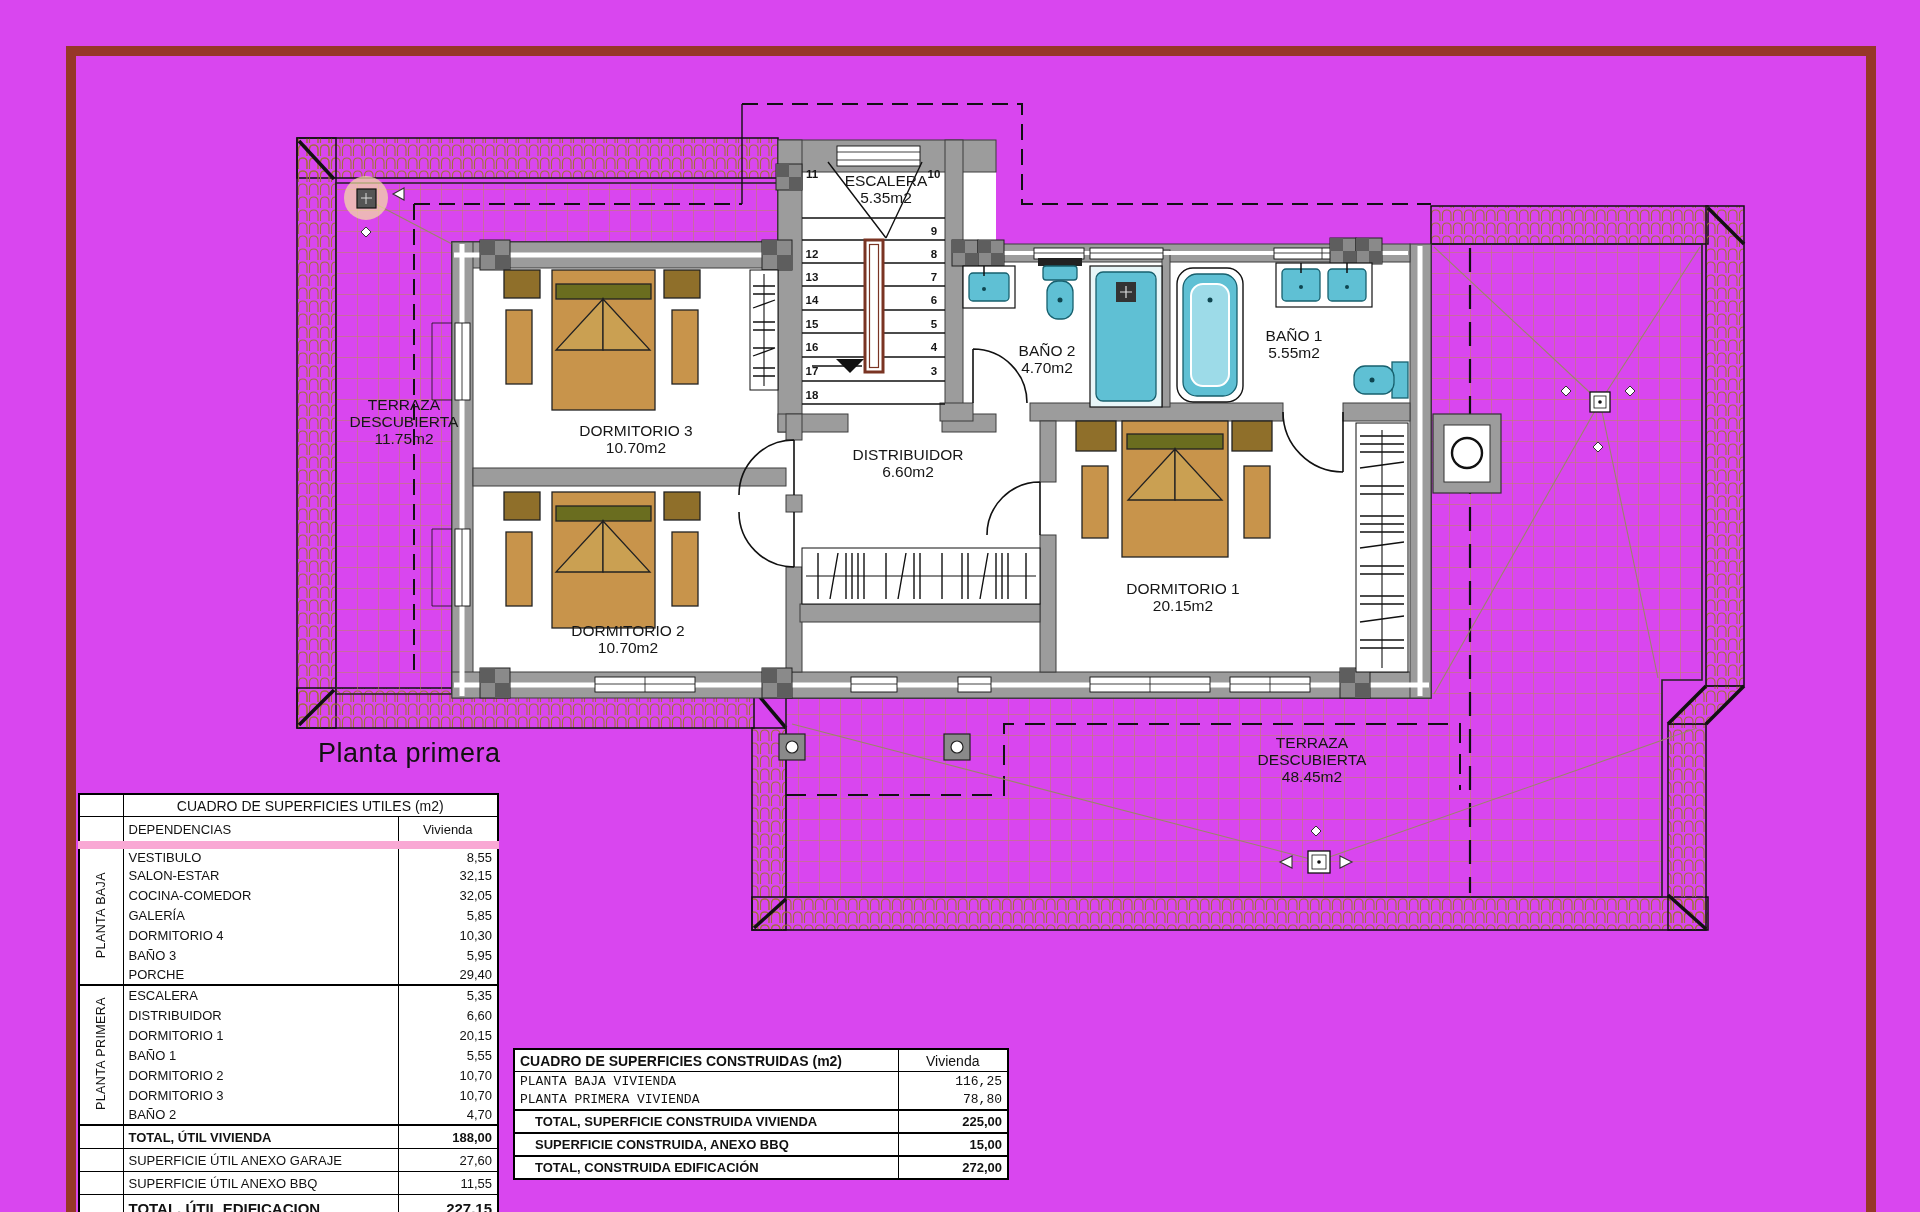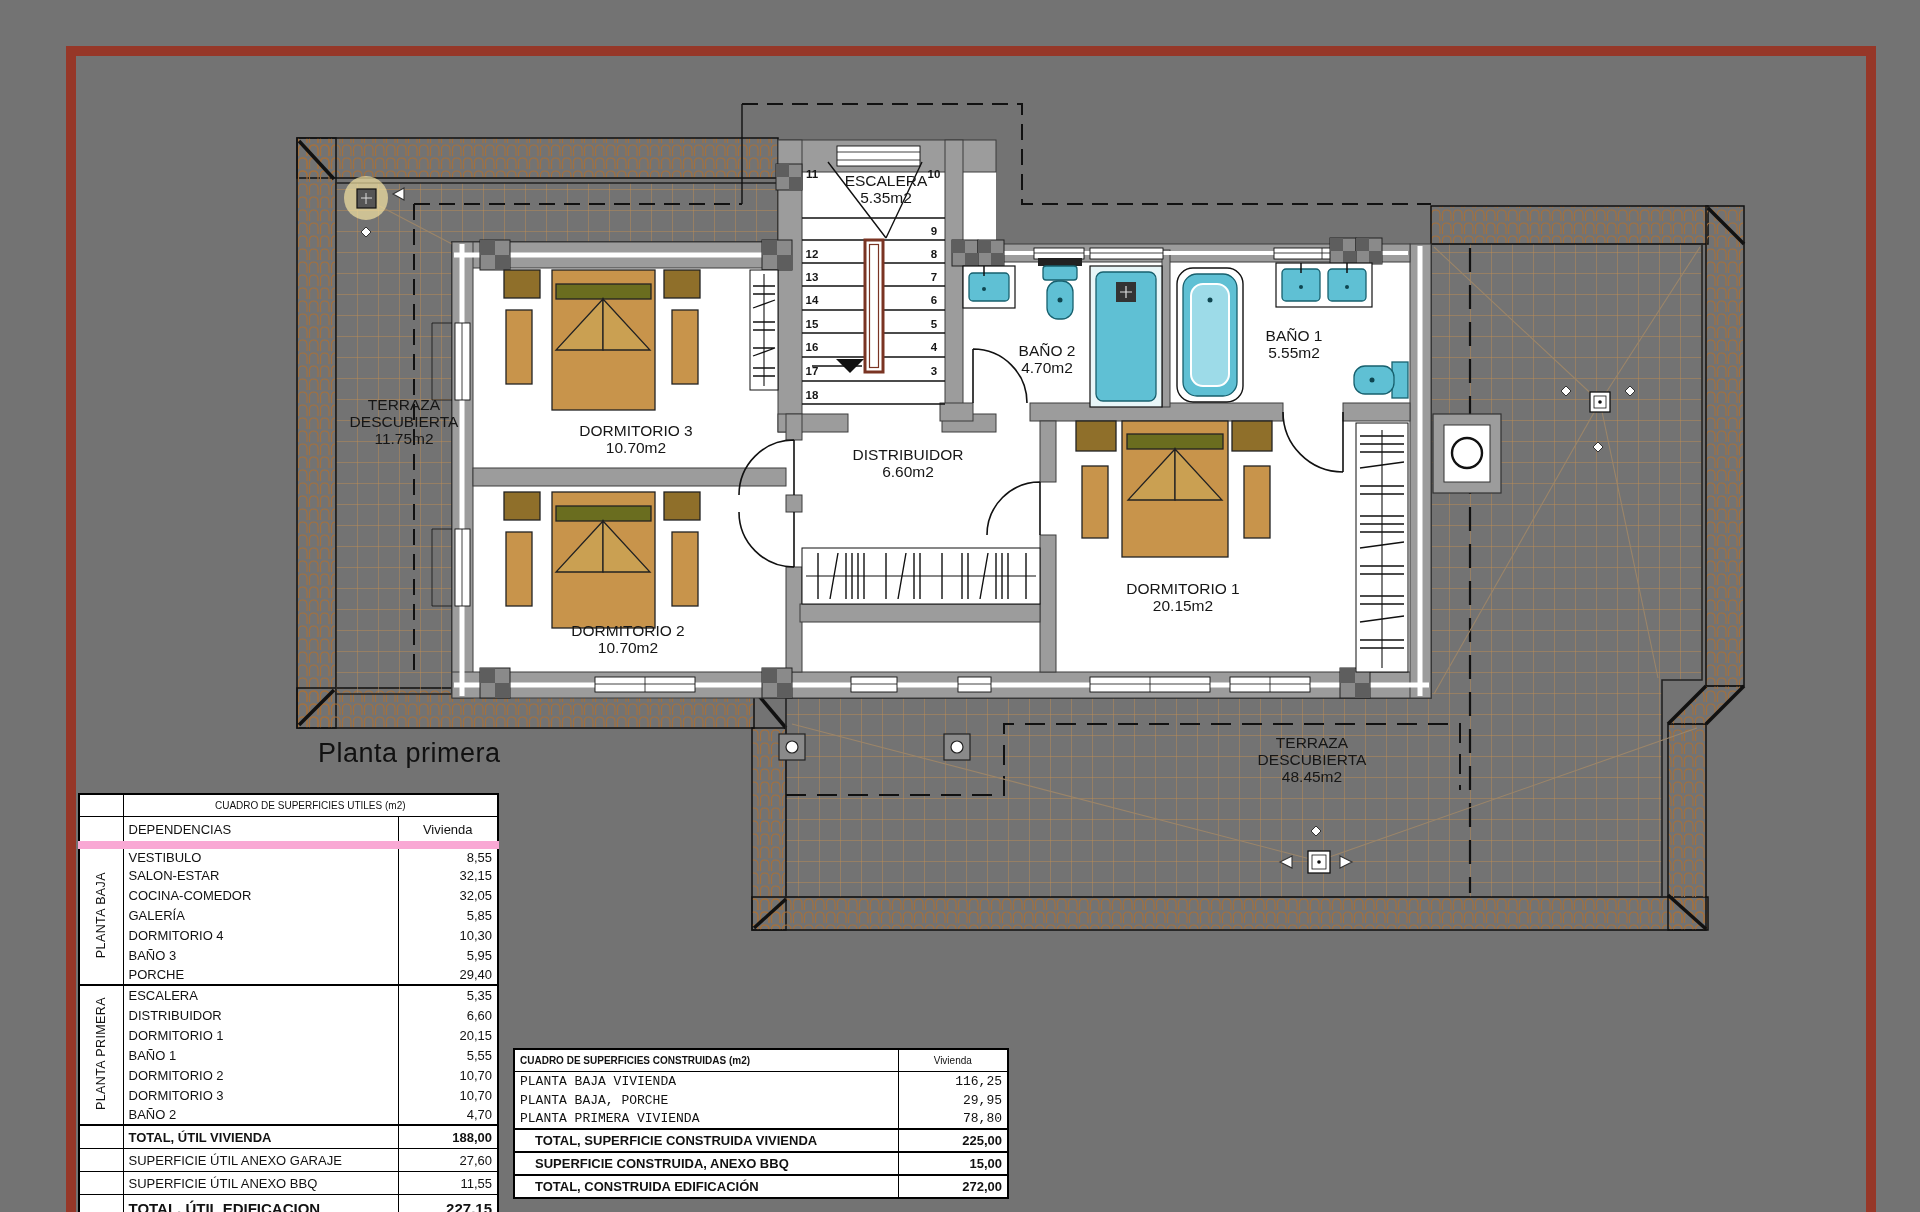--- a/index.html
+++ b/index.html
@@ -1,29 +1,29 @@
 <!DOCTYPE html>
 <html><head>
 <meta charset="utf-8">
 <style>
   html,body{margin:0;padding:0;background:#fff;}
-  #stage{position:relative;width:1920px;height:1212px;background:#737373;overflow:hidden;
+  #stage{position:relative;width:1920px;height:1212px;background:#d946ef;overflow:hidden;
          font-family:"Liberation Sans",sans-serif;color:#111;}
   .frame{position:absolute;background:#963728;}
   #frame-top{left:66px;top:46px;width:1810px;height:10px;}
   #frame-left{left:66px;top:46px;width:10px;height:1166px;}
   #frame-right{left:1866px;top:46px;width:10px;height:1166px;}
   #plan-svg{position:absolute;left:0;top:0;}
   #plan-title{position:absolute;left:318px;top:738px;font-size:27px;letter-spacing:.5px;}
   table.sheet{position:absolute;border-collapse:collapse;table-layout:fixed;background:#fff;
               border:2px solid #000;font-size:13px;}
   table.sheet td{padding:0 5px;overflow:hidden;white-space:nowrap;}
   #t-left{left:78px;top:793px;width:419px;}
   #t-right{left:513px;top:1048px;width:494px;}
-  .r-title td{border-bottom:1px solid #000;text-align:center;height:21px;font-size:10px;}
+  .r-title td{border-bottom:1px solid #000;text-align:center;height:21px;font-size:14px;}
   .r-head td{border-bottom:8px solid #f9a8d4;height:24px;}
   .stub{border-right:1px solid #000;}
   .vcell{border-right:1px solid #000;border-bottom:2px solid #000;text-align:center;vertical-align:middle;}
   .vcell span{display:inline-block;writing-mode:vertical-rl;transform:rotate(180deg);
               font-size:12.5px;letter-spacing:.4px;}
   td.val{border-left:1px solid #000;text-align:right;}
   tr.rowline-end td{border-bottom:2px solid #000;}
   tr.drow{height:20px;}
   tr.sum td{border-top:1.5px solid #000;height:22px;}
   tr.sum.first td{border-top:2px solid #ef4444;}
@@ -493,24 +493,20 @@
       <tr class="r-title">
         <td class="tl">CUADRO DE SUPERFICIES CONSTRUIDAS (m2)</td>
         <td class="val" style="text-align:center">Vivienda</td>
       </tr>
 
     <tr class="plain">
           <td class="name ">PLANTA BAJA VIVIENDA</td>
           <td class="val ">116,25</td>
         </tr>
         <tr class="plain">
-          <td class="name ">PLANTA BAJA, PORCHE</td>
-          <td class="val ">29,95</td>
-        </tr>
-        <tr class="plain">
           <td class="name ">PLANTA PRIMERA VIVIENDA</td>
           <td class="val ">78,80</td>
         </tr>
         <tr class="sum">
           <td class="name bold">TOTAL, SUPERFICIE CONSTRUIDA VIVIENDA</td>
           <td class="val bold">225,00</td>
         </tr>
         <tr class="sum">
           <td class="name bold">SUPERFICIE CONSTRUIDA, ANEXO BBQ</td>
           <td class="val bold">15,00</td>

